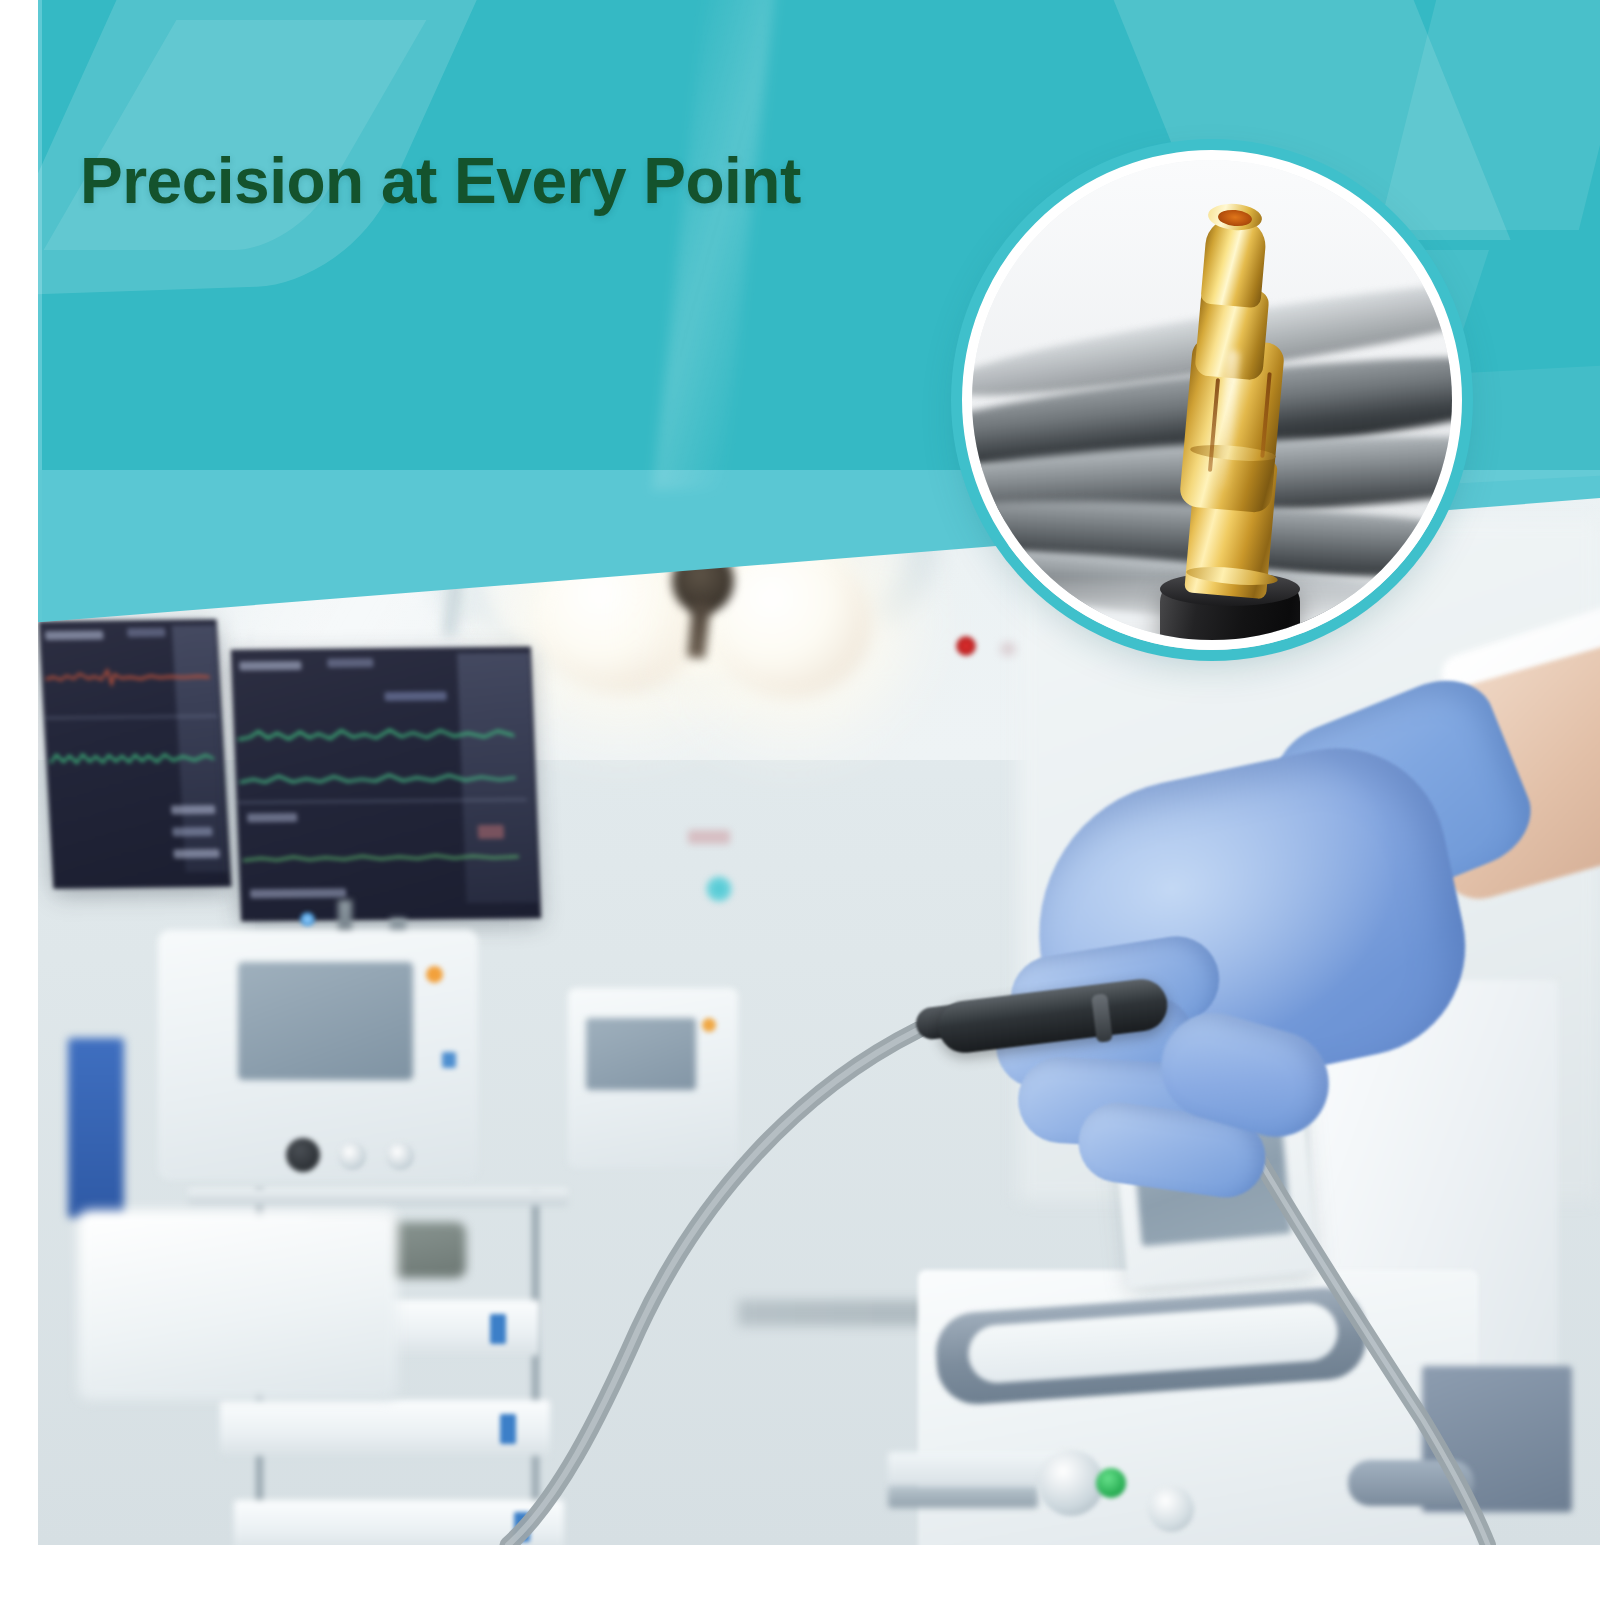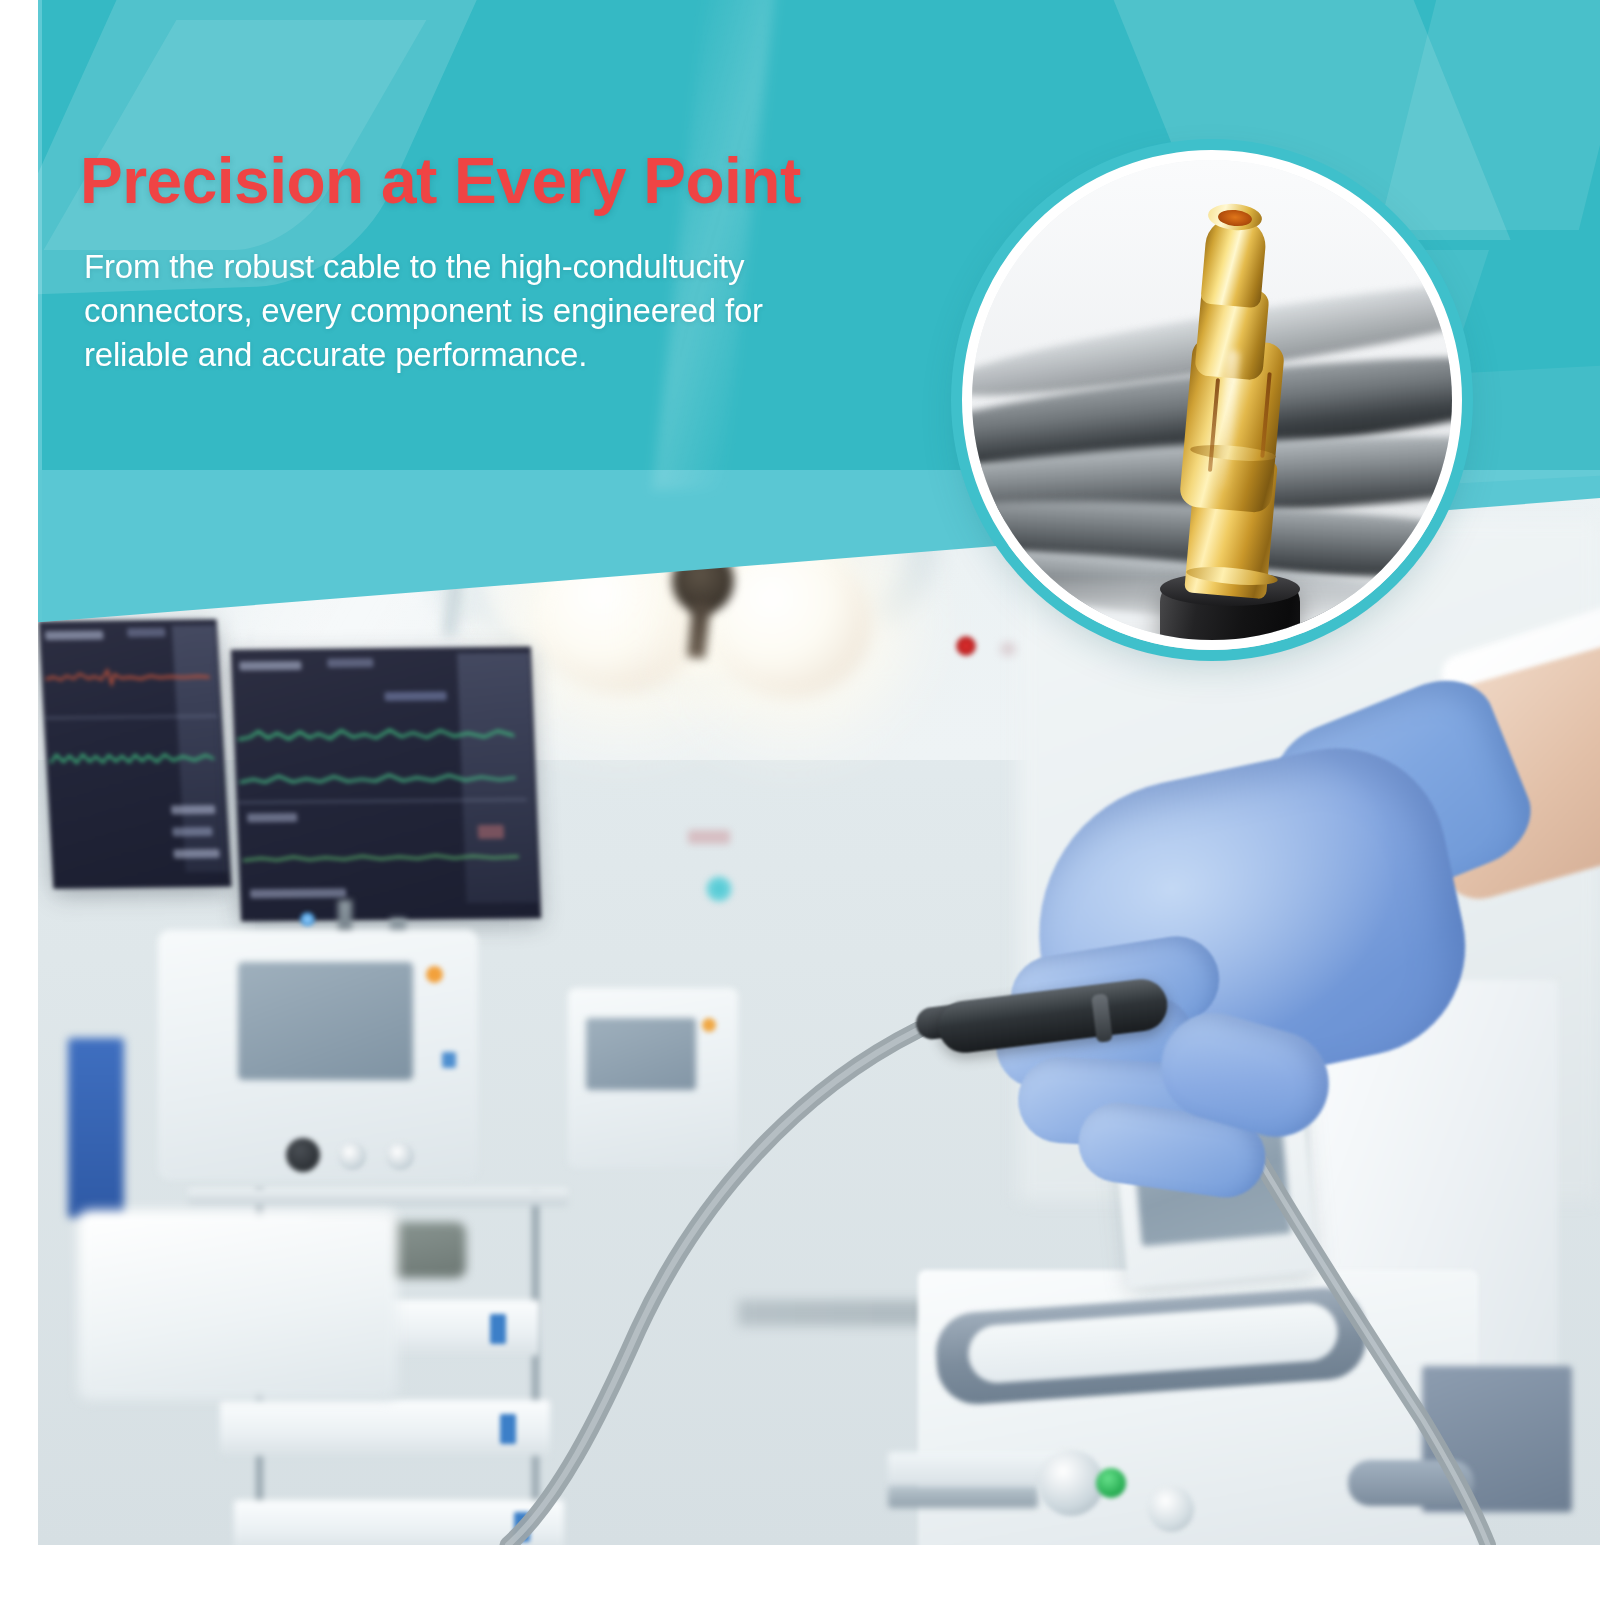--- a/index.html
+++ b/index.html
@@ -394,21 +394,21 @@
     transform:skewX(-6deg); filter:blur(6px);
   }
   .deco-g {
     left:1050px; top:380px; width:560px; height:110px;
     background:rgba(255,255,255,.07); transform:skewY(-3deg);
   }
 
   
   #headline {
     position:absolute; left:80px; top:148px;
-    font-size:64px; font-weight:700; color:#ef4444;
+    font-size:64px; font-weight:700; color:#14532d;
     letter-spacing:-0.5px; line-height:1.05;
     text-shadow:0 2px 6px rgba(20,90,100,.22);
     white-space:nowrap;
   }
   #subcopy {
     position:absolute; left:84px; top:245px; width:760px;
     font-size:33px; font-weight:400; color:#ffffff;
     line-height:1.34; letter-spacing:-0.2px;
     text-shadow:0 1px 4px rgba(20,90,100,.18);
   }
@@ -679,25 +679,20 @@
     <div class="deco deco-a"></div>
     <div class="deco deco-b"></div>
     <div class="deco deco-c"></div>
     <div class="deco deco-d"></div>
     <div class="deco deco-e"></div>
     <div class="deco deco-f"></div>
     <div class="deco deco-g"></div>
 
     <h1 id="headline">Precision at Every Point</h1>
 
-    <div id="subcopy">
-      <p>From the robust cable to the high-condultucity</p>
-      <p>connectors, every component is engineered for</p>
-      <p>reliable and accurate performance.</p>
-    </div>
   </div>
 
   <div id="inset">
     <div class="ins ins-bg-white"></div>
     <div class="ins cable-coil cc5"></div>
     <div class="ins cable-coil cc1"></div>
     <div class="ins cable-coil cc2"></div>
     <div class="ins cable-coil cc3"></div>
     <div class="ins cable-coil cc4"></div>
     <div class="ins ins-bottom-white"></div>

